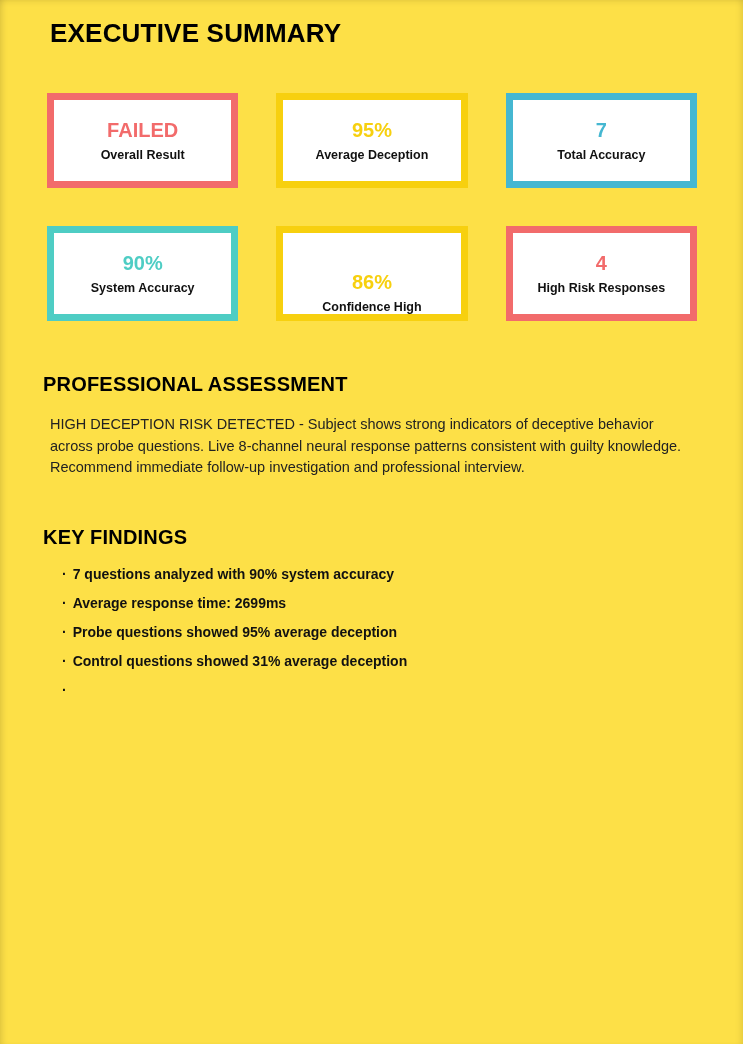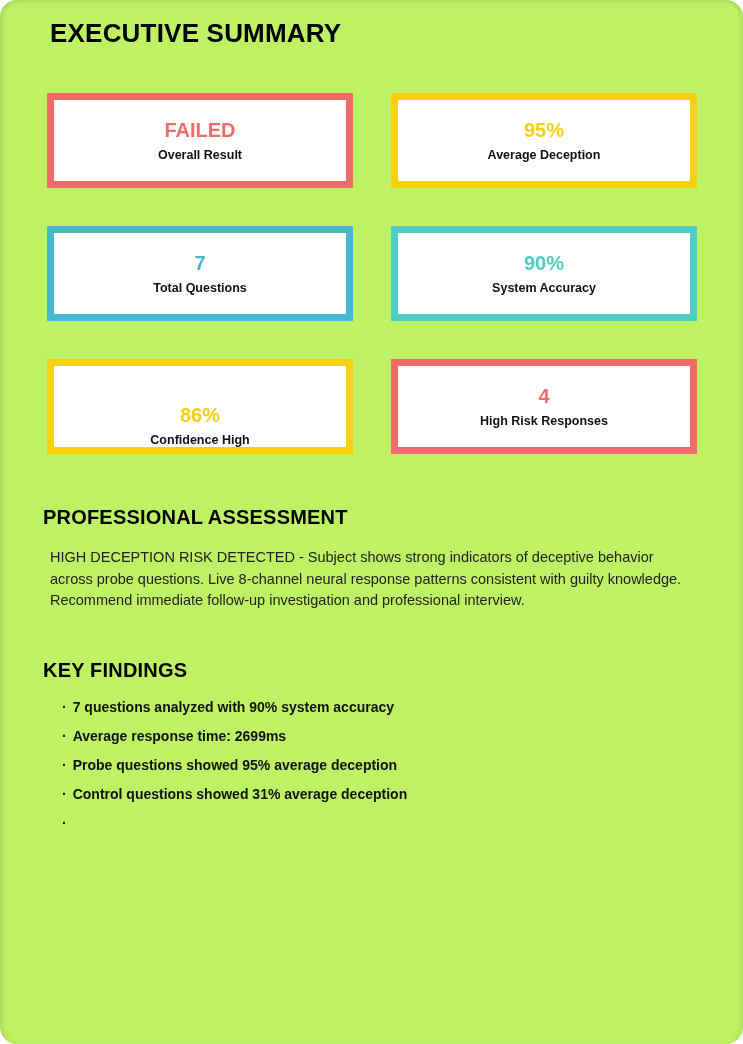--- a/index.html
+++ b/index.html
@@ -3,35 +3,34 @@
 <meta charset="utf-8">
 <style>
   html,body{margin:0;padding:0;}
   body{
     width:743px;height:1044px;overflow:hidden;
     background:#ffffff;
     font-family:"Liberation Sans","DejaVu Sans",sans-serif;
     -webkit-font-smoothing:antialiased;
   }
   .page{
-    position:relative;width:743px;height:1044px;background:#bef264;
+    position:relative;width:743px;height:1044px;background:#fde047;
     box-shadow:
       inset 6px 0 6px -4px rgba(0,0,0,.13),
       inset -6px 0 6px -4px rgba(0,0,0,.10),
       inset 0 6px 6px -4px rgba(0,0,0,.08);
-    border-radius: 17px;
   }
   .page-title{
     margin:0;padding:20px 0 0 50px;
     font-size:26px;line-height:27px;font-weight:bold;color:#000;
     letter-spacing:.2px;
   }
   .cards{
     margin:46px 46px 0 47px;width:650px;
-    display:grid;grid-template-columns:repeat(2,1fr);
+    display:grid;grid-template-columns:repeat(3,1fr);
     column-gap:13px;row-gap:12px;gap:38px;
   }
   .card{
     box-sizing:border-box;height:95px;background:#fff;
     border:7px solid #ccc;
     display:flex;flex-direction:column;align-items:center;justify-content:center;
     gap:9px;text-align:center;
   }
   .card-value{font-size:20px;font-weight:bold;line-height:20px;}
   .card-label{font-size:12.5px;font-weight:bold;color:#111;line-height:13px;}
@@ -71,21 +70,21 @@
     <div class="card" style="border-color: rgb(242, 107, 107);">
       <div class="card-value" style="color: rgb(242, 107, 107);">FAILED</div>
       <div class="card-label">Overall Result</div>
     </div>
     <div class="card" style="border-color: rgb(247, 208, 15);">
       <div class="card-value" style="color: rgb(247, 208, 15);">95%</div>
       <div class="card-label">Average Deception</div>
     </div>
     <div class="card" style="border-color: rgb(69, 183, 209);">
       <div class="card-value" style="color: rgb(69, 183, 209);">7</div>
-      <div class="card-label">Total Questions</div>
+      <div class="card-label">Total Accuracy</div>
     </div>
     <div class="card" style="border-color: rgb(78, 205, 196);">
       <div class="card-value" style="color: rgb(78, 205, 196);">90%</div>
       <div class="card-label">System Accuracy</div>
     </div>
     <div class="card" style="border-color: rgb(247, 208, 15); justify-content: flex-end;">
       <div class="card-value" style="color: rgb(247, 208, 15);">86%</div>
       <div class="card-label">Confidence High</div>
     </div>
     <div class="card" style="border-color: rgb(242, 107, 107);">

